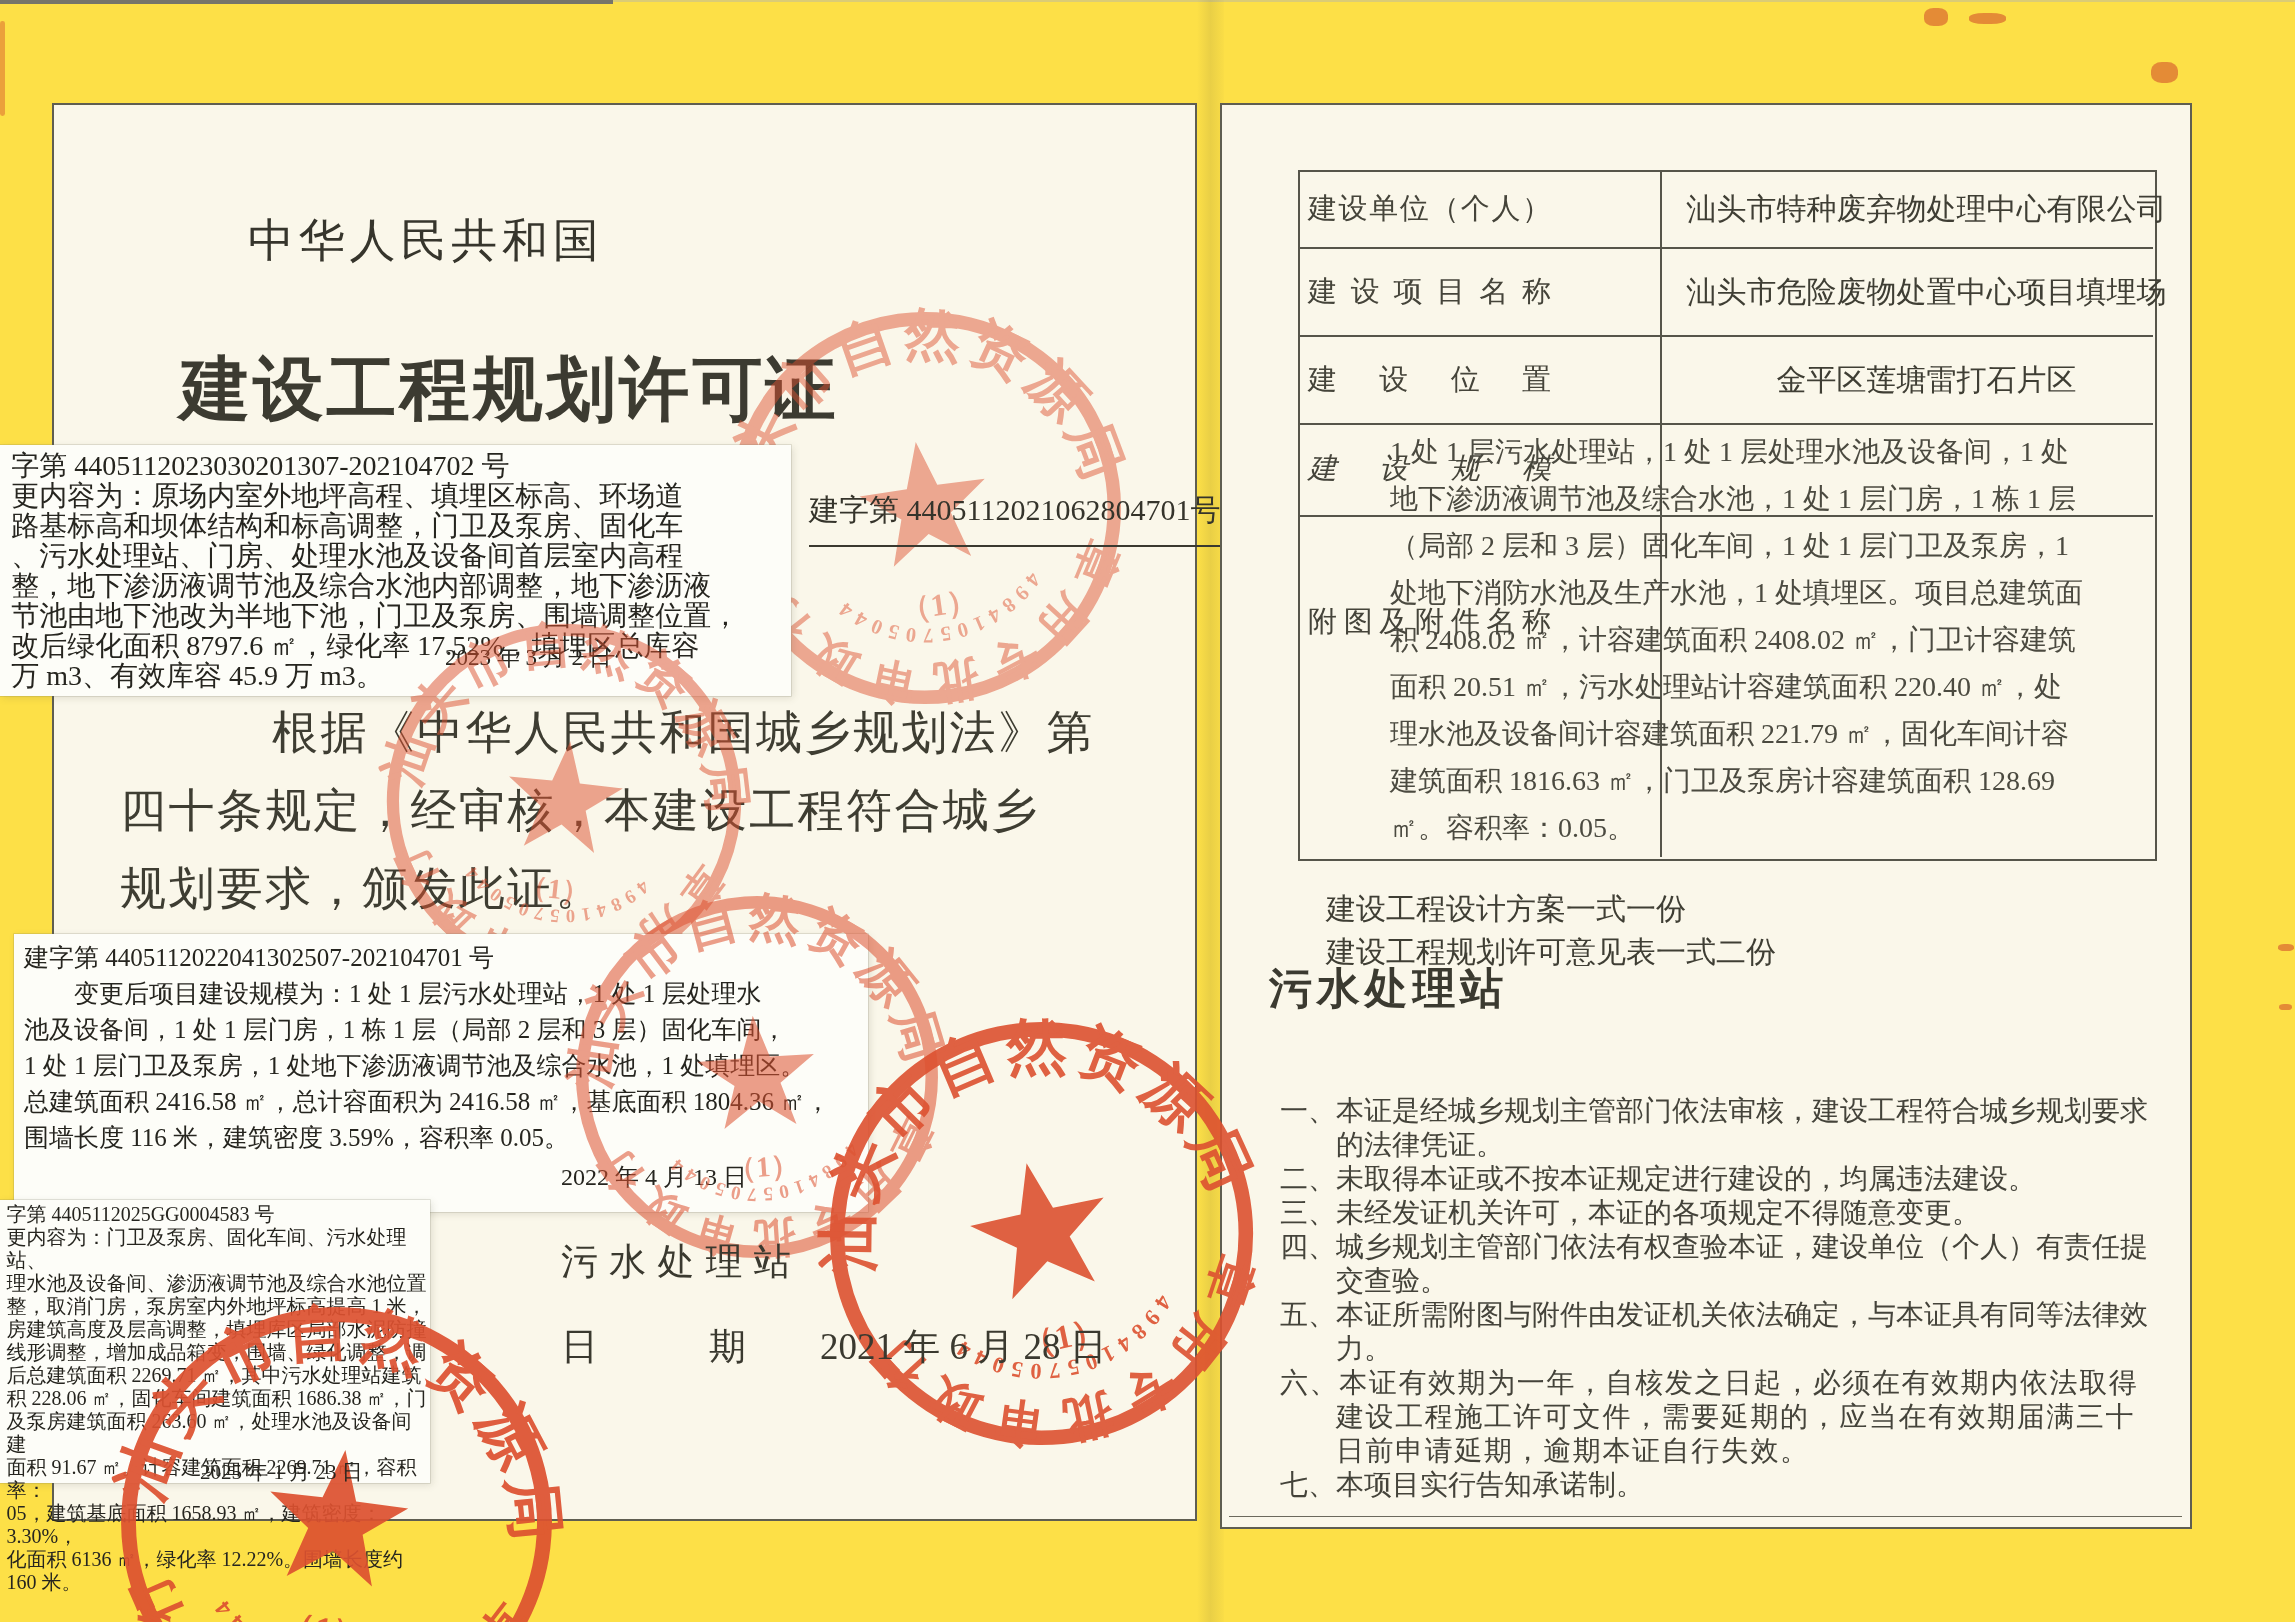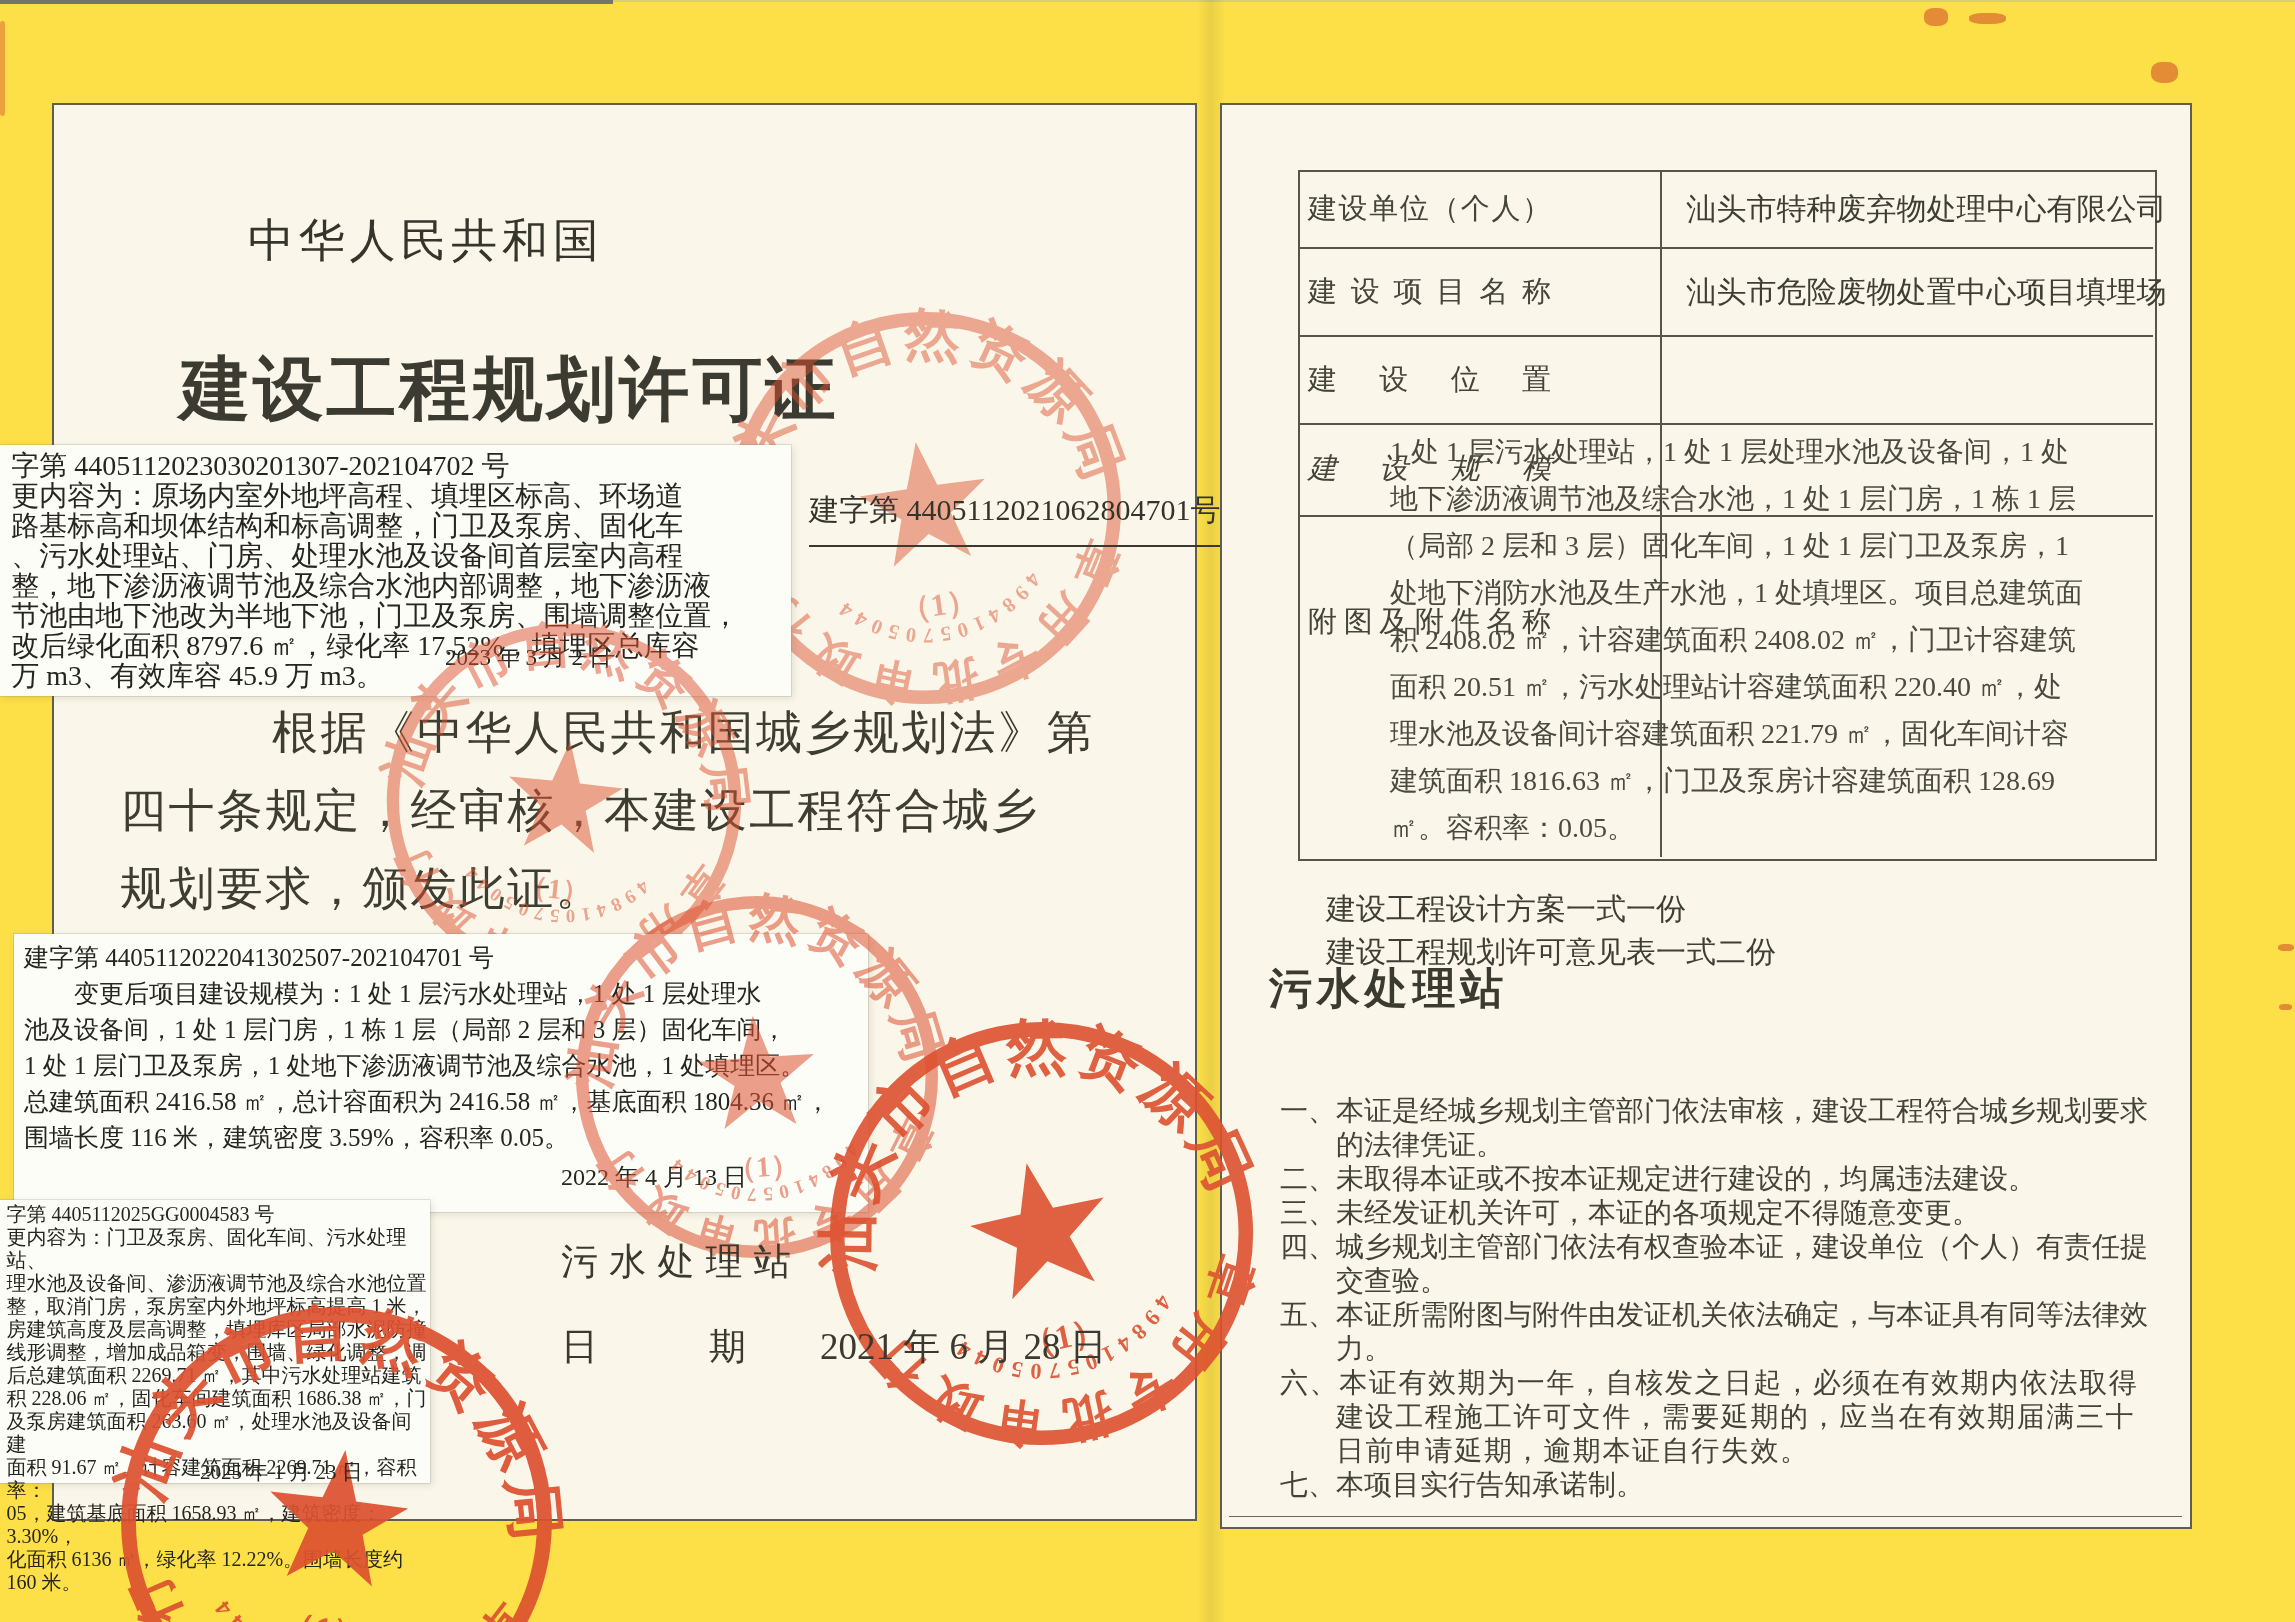--- a/index.html
+++ b/index.html
@@ -215,20 +215,21 @@
   <div class="abs hline h4"></div>
 
   <div class="abs tbl-label l0">建设单位（个人）</div>
   <div class="abs tbl-label l1">建设项目名称</div>
   <div class="abs tbl-label l2">建 设 位 置</div>
   <div class="abs tbl-label l3">建 设 规 模</div>
   <div class="abs tbl-label l4">附图及附件名称</div>
 
   <div class="abs tbl-value v0">汕头市特种废弃物处理中心有限公司</div>
   <div class="abs tbl-value v1">汕头市危险废物处置中心项目填埋场</div>
+  <div class="abs tbl-value v2">金平区莲塘雷打石片区</div>
   <div class="abs scale-par">1 处 1 层污水处理站，1 处 1 层处理水池及设备间，1 处
 地下渗沥液调节池及综合水池，1 处 1 层门房，1 栋 1 层
 （局部 2 层和 3 层）固化车间，1 处 1 层门卫及泵房，1
 处地下消防水池及生产水池，1 处填埋区。项目总建筑面
 积 2408.02 ㎡，计容建筑面积 2408.02 ㎡，门卫计容建筑
 面积 20.51 ㎡，污水处理站计容建筑面积 220.40 ㎡，处
 理水池及设备间计容建筑面积 221.79 ㎡，固化车间计容
 建筑面积 1816.63 ㎡，门卫及泵房计容建筑面积 128.69
 ㎡。容积率：0.05。</div>
 

